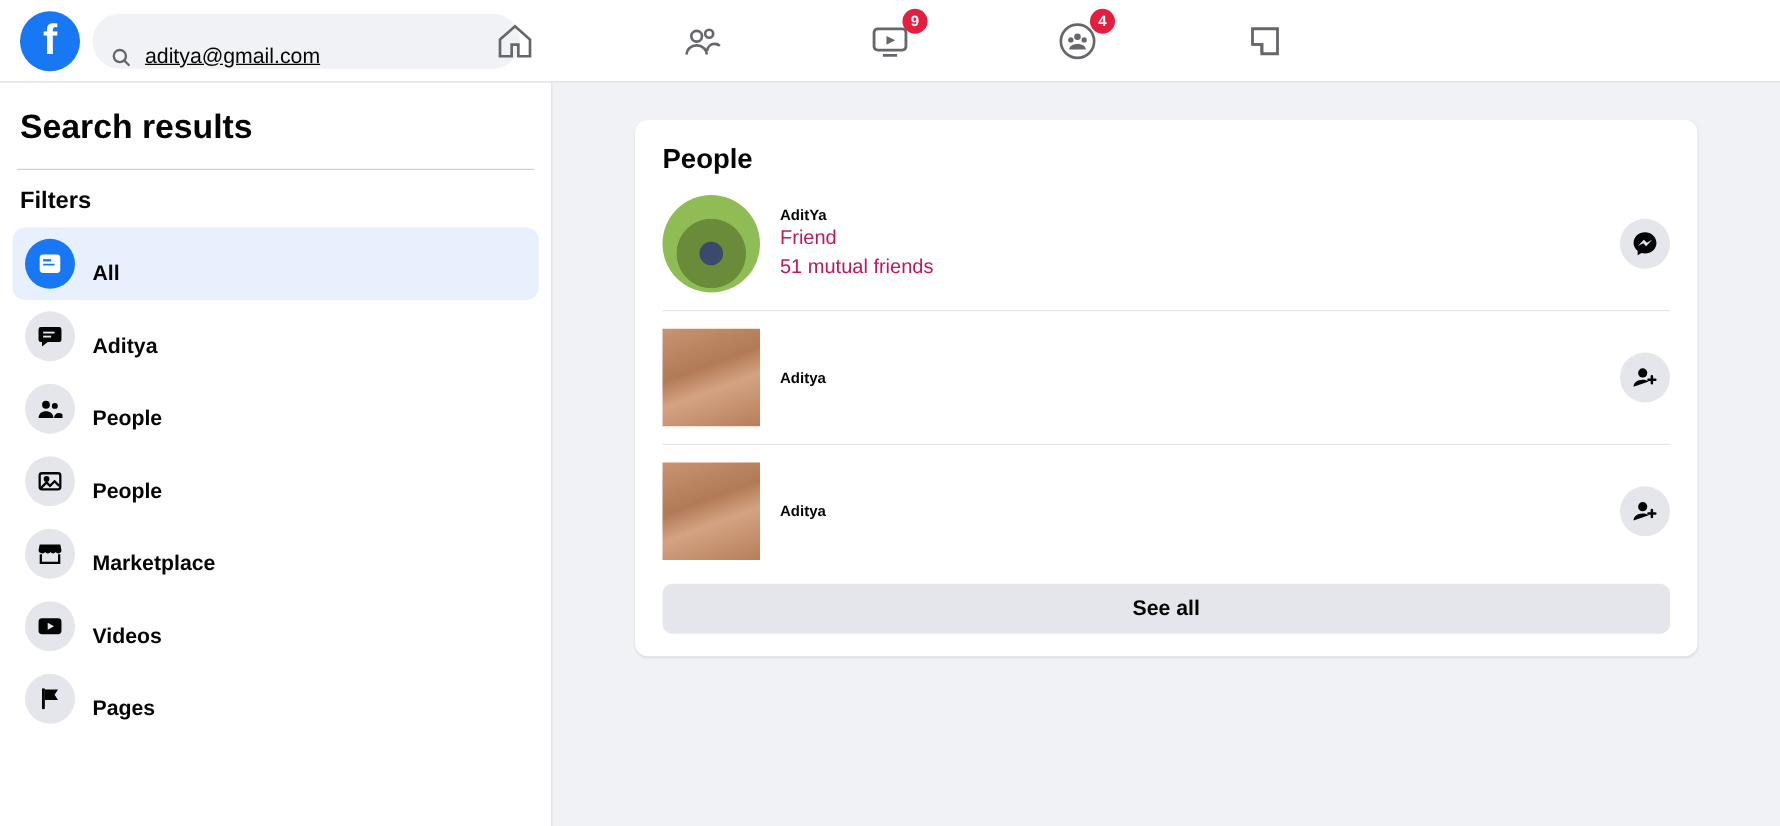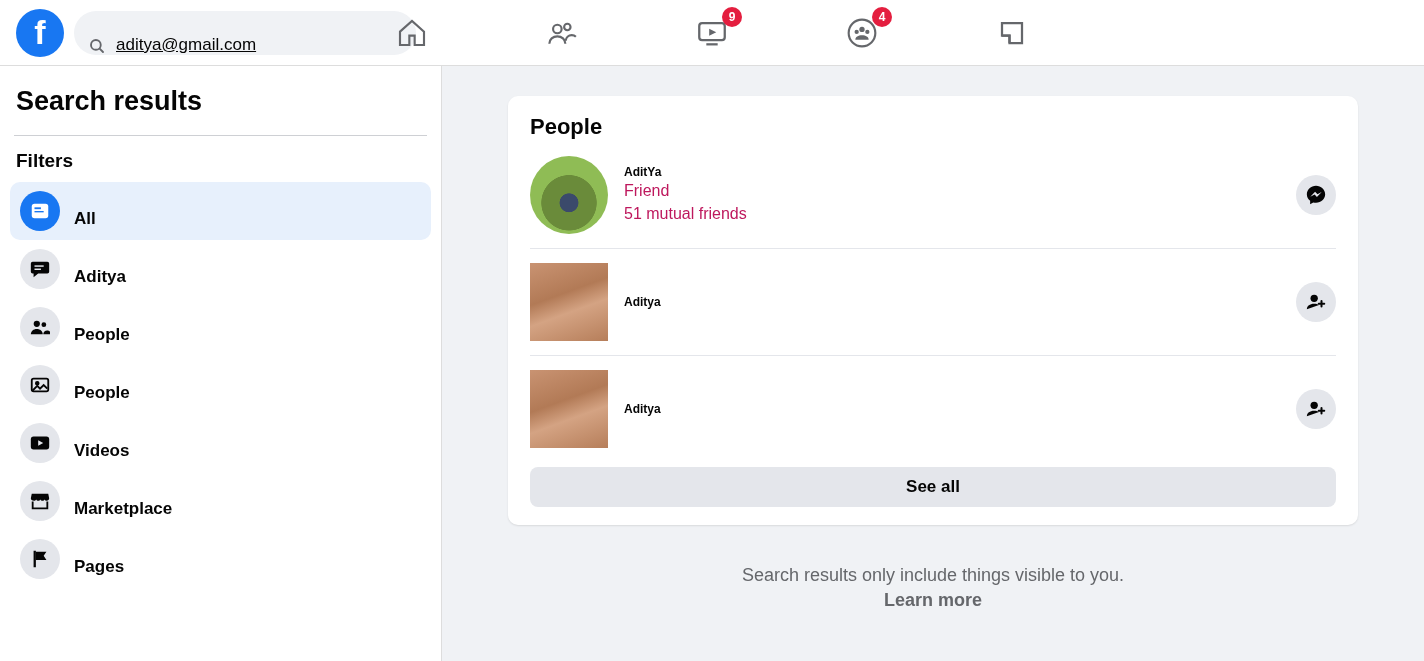--- a/index.html
+++ b/index.html
@@ -292,35 +292,35 @@
             <circle cx="9" cy="10" r="1.5" fill="currentColor"></circle>
             <path d="M4 18l5-5 3 3 4-4 4 4"></path>
           </svg>
       </span>
       <span class="filter-label">People</span>
     </div>
 
     <div class="filter-item">
       <span class="filter-icon">
         <svg width="22" height="22" viewBox="0 0 24 24" fill="currentColor">
+            <path d="M3 4h18l1 5c0 1.5-1.2 2.7-2.7 2.7-1 0-1.9-.6-2.3-1.4-.4.8-1.3 1.4-2.3 1.4s-1.9-.6-2.3-1.4c-.4.8-1.3 1.4-2.3 1.4s-1.9-.6-2.3-1.4c-.4.8-1.3 1.4-2.3 1.4C3.2 11.7 2 10.5 2 9l1-5z"></path>
+            <path d="M4 12.5V20h16v-7.5" fill="none" stroke="currentColor" stroke-width="2"></path>
+          </svg>
+      </span>
+      <span class="filter-label">Marketplace</span>
+    </div>
+
+    <div class="filter-item">
+      <span class="filter-icon">
+        <svg width="22" height="22" viewBox="0 0 24 24" fill="currentColor">
             <rect x="2" y="5" width="20" height="14" rx="3"></rect>
             <path d="M10 9l5.5 3L10 15z" fill="#e4e6eb"></path>
           </svg>
       </span>
       <span class="filter-label">Videos</span>
-    </div>
-
-    <div class="filter-item">
-      <span class="filter-icon">
-        <svg width="22" height="22" viewBox="0 0 24 24" fill="currentColor">
-            <path d="M3 4h18l1 5c0 1.5-1.2 2.7-2.7 2.7-1 0-1.9-.6-2.3-1.4-.4.8-1.3 1.4-2.3 1.4s-1.9-.6-2.3-1.4c-.4.8-1.3 1.4-2.3 1.4s-1.9-.6-2.3-1.4c-.4.8-1.3 1.4-2.3 1.4C3.2 11.7 2 10.5 2 9l1-5z"></path>
-            <path d="M4 12.5V20h16v-7.5" fill="none" stroke="currentColor" stroke-width="2"></path>
-          </svg>
-      </span>
-      <span class="filter-label">Marketplace</span>
     </div>
 
     <div class="filter-item">
       <span class="filter-icon">
         <svg width="22" height="22" viewBox="0 0 24 24" fill="currentColor">
             <rect x="5" y="3" width="2.5" height="18"></rect>
             <path d="M7.5 4 L19 4 L16 8.5 L19 13 L7.5 13 Z"></path>
           </svg>
       </span>
       <span class="filter-label">Pages</span>
@@ -369,18 +369,14 @@
               <circle cx="10" cy="8" r="4"></circle>
               <path d="M2 20c0-3.5 3.3-6 8-6 2.1 0 3.9.5 5.3 1.4"></path>
               <path d="M18 11v6M15 14h6" stroke="currentColor" stroke-width="2.2" stroke-linecap="round"></path>
             </svg>
         </div>
       </div>
 
       <div class="see-all">See all</div>
     </div>
 
-    <div class="footer-note">
-      <span>Search results only include things visible to you.</span>
-      <span class="learn">Learn more</span>
-    </div>
   </div>
 </div>
 
 </body></html>

